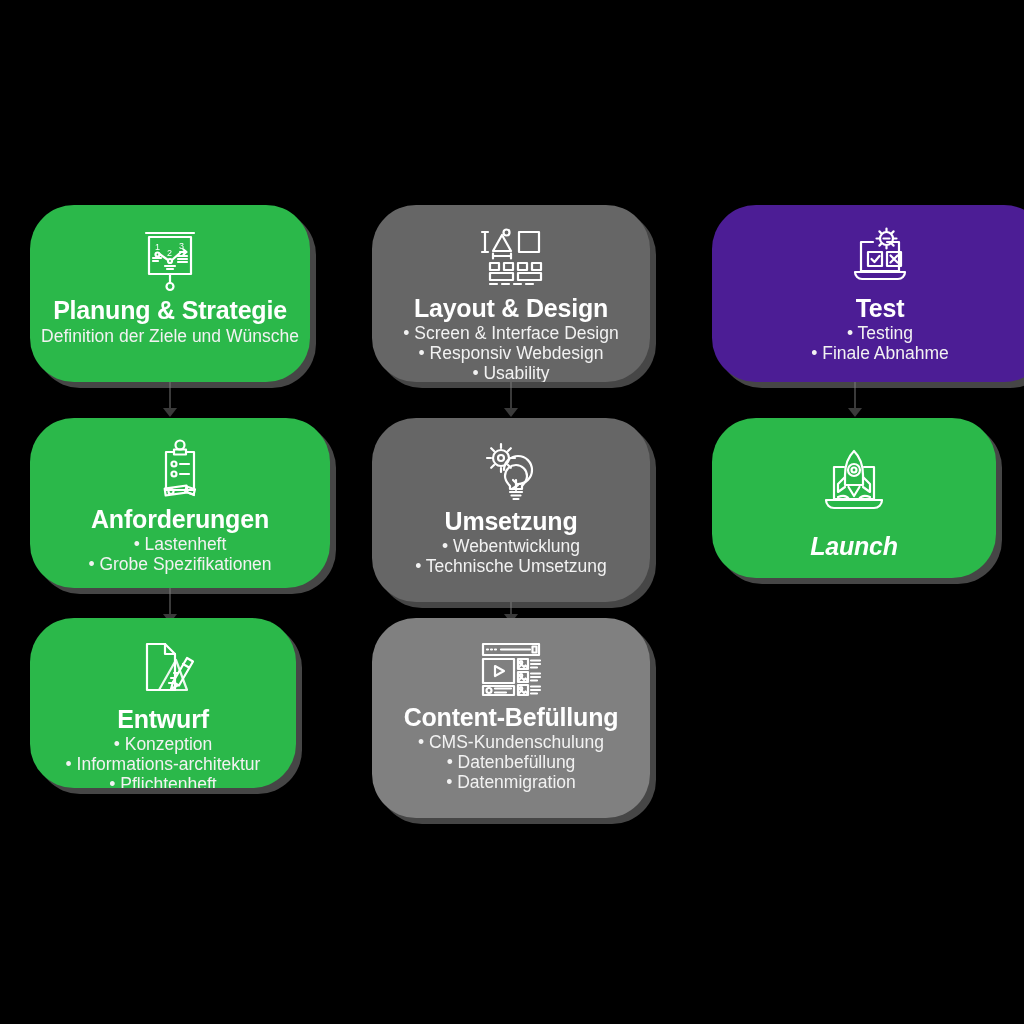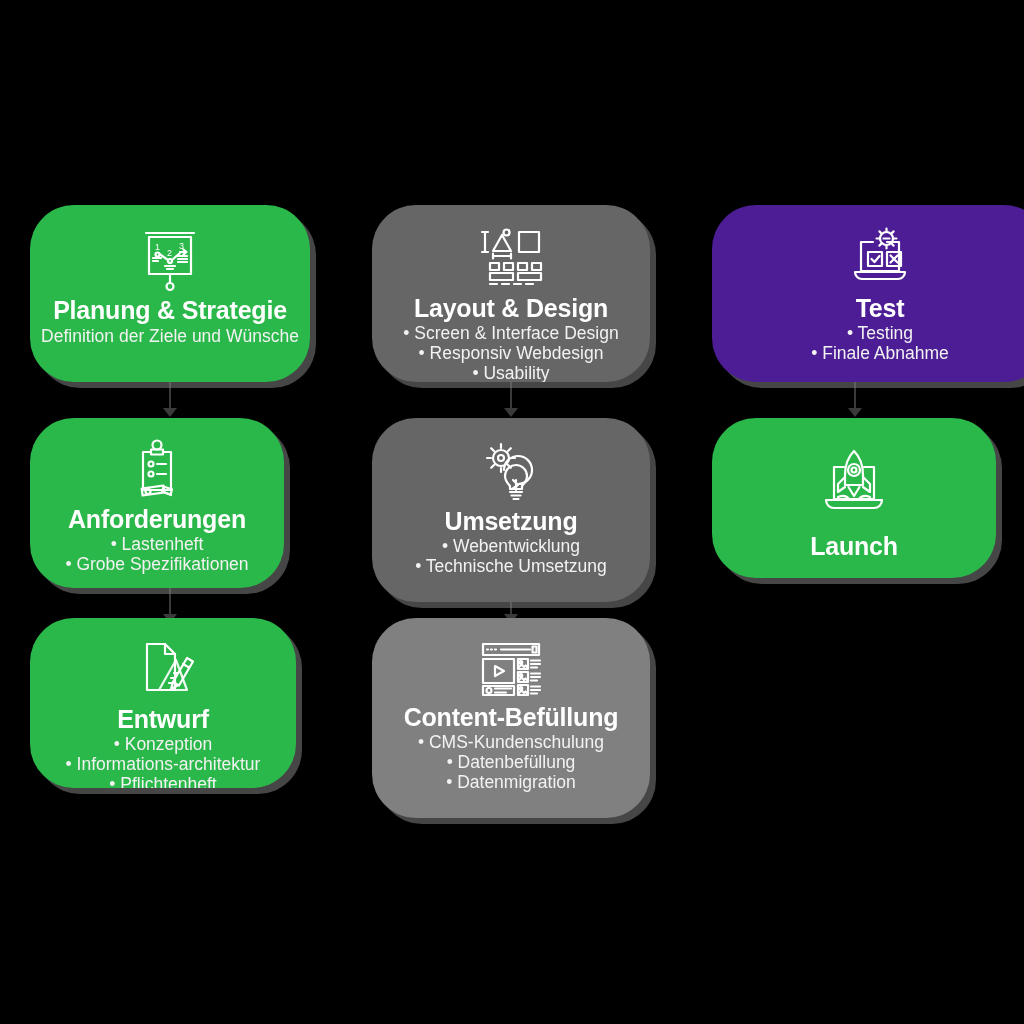--- a/index.html
+++ b/index.html
@@ -171,21 +171,21 @@
         <path d="M40.5 13.5 h6"></path>
       </svg>
     </span>
     <div class="card-title">Test</div>
     <div class="card-bullets">
       <div class="bullet">• Testing</div>
       <div class="bullet">• Finale Abnahme</div>
     </div>
   </div>
 
-  <div class="card" style="left:30px; top:418px; width:254px; height:170px; background:#2BB84A;">
+  <div class="card" style="left:30px; top:418px; width:300px; height:170px; background:#2BB84A;">
     <span class="card-icon">
       <svg width="66" height="64" viewBox="0 0 66 64" fill="none" stroke="#ffffff" stroke-width="2.2" stroke-linecap="round" stroke-linejoin="round">
         <circle cx="33" cy="7" r="4.5"></circle>
         <path d="M27 11.5 h12 v5 H27 Z"></path>
         <path d="M27 14 H19 v38 h28 V14 h-8"></path>
         <circle cx="27" cy="26" r="2.5"></circle>
         <path d="M33 26 h9"></path>
         <circle cx="27" cy="36" r="2.5"></circle>
         <path d="M33 36 h9"></path>
         <path d="M18 49 h22 v7 H18 Z" transform="rotate(-8 29 52)"></path>
@@ -230,21 +230,21 @@
         <path d="M32 53 h16"></path>
         <path d="M40 4 c7 7 9 16 9 24 v10 H31 V28 c0 -8 2 -17 9 -24 Z"></path>
         <circle cx="40" cy="23" r="6"></circle>
         <circle cx="40" cy="23" r="2.5"></circle>
         <path d="M31 30 l-7 7 v8 l7 -5"></path>
         <path d="M49 30 l7 7 v8 l-7 -5"></path>
         <path d="M34.5 40 l5.5 9 l5.5 -9"></path>
         <path d="M24 50 c5 -2 9 -1 11 2 M56 50 c-5 -2 -9 -1 -11 2"></path>
       </svg>
     </span>
-    <div class="card-title" style="margin-top:10px;">Launch</div>
+    <div class="card-title" style="margin-top:10px;font-style:italic;">Launch</div>
   </div>
 
   <div class="card" style="left:30px; top:618px; width:266px; height:170px; background:#2BB84A;">
     <span class="card-icon">
       <svg width="68" height="64" viewBox="0 0 68 64" fill="none" stroke="#ffffff" stroke-width="2.2" stroke-linecap="round" stroke-linejoin="round">
         <path d="M18 6 h18 l10 10 v36 H18 Z"></path>
         <path d="M36 6 v10 h10"></path>
         <path d="M44 44 l14 -24 l6 3.5 l-14 24 Z"></path>
         <path d="M44 44 l-2 7 l6.5 -3.5"></path>
         <path d="M54 26 l6 3.5"></path>

